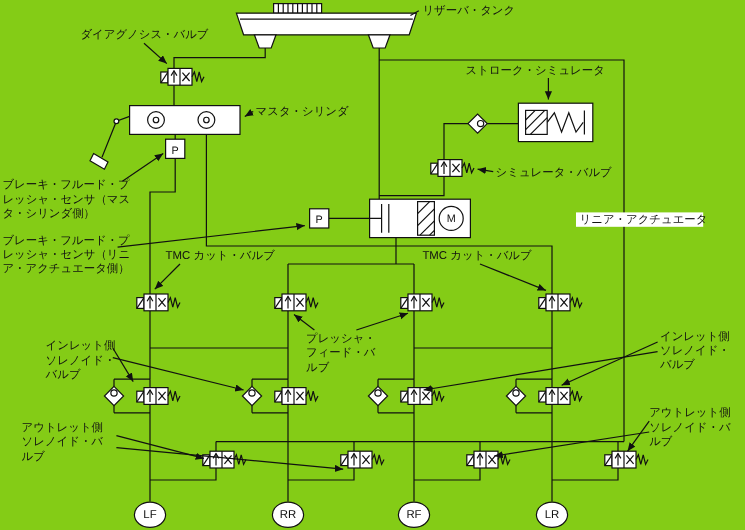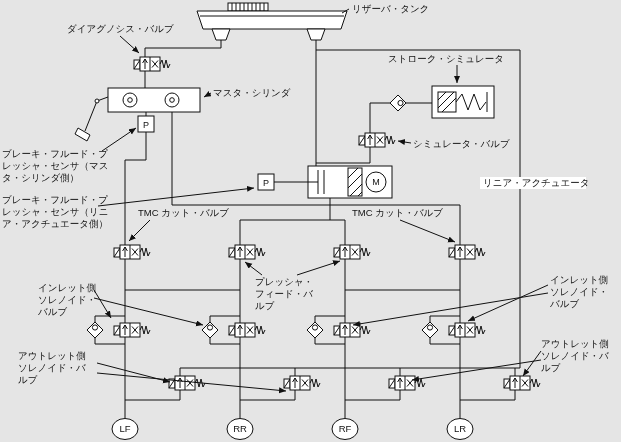--- a/index.html
+++ b/index.html
@@ -1,16 +1,16 @@
 <!DOCTYPE html>
 <html><head>
 <meta charset="utf-8">
 <style>
   html,body{margin:0;padding:0;background:#fff;}
-  .stage{position:relative;width:621px;height:442px;background:#e5e5e5;overflow:hidden;}
+  .stage{position:relative;width:621px;height:442px;background:#84cc16;overflow:hidden;}
   svg{display:block;}
   text{font-family:"Liberation Sans","DejaVu Sans",sans-serif;fill:#111;}
   .lbl{font-size:9.5px;}
   .sym{font-size:9px;text-anchor:middle;}
   .whl{font-size:9.5px;text-anchor:middle;}
 </style>
 </head>
 <body>
 
 <div class="stage">

